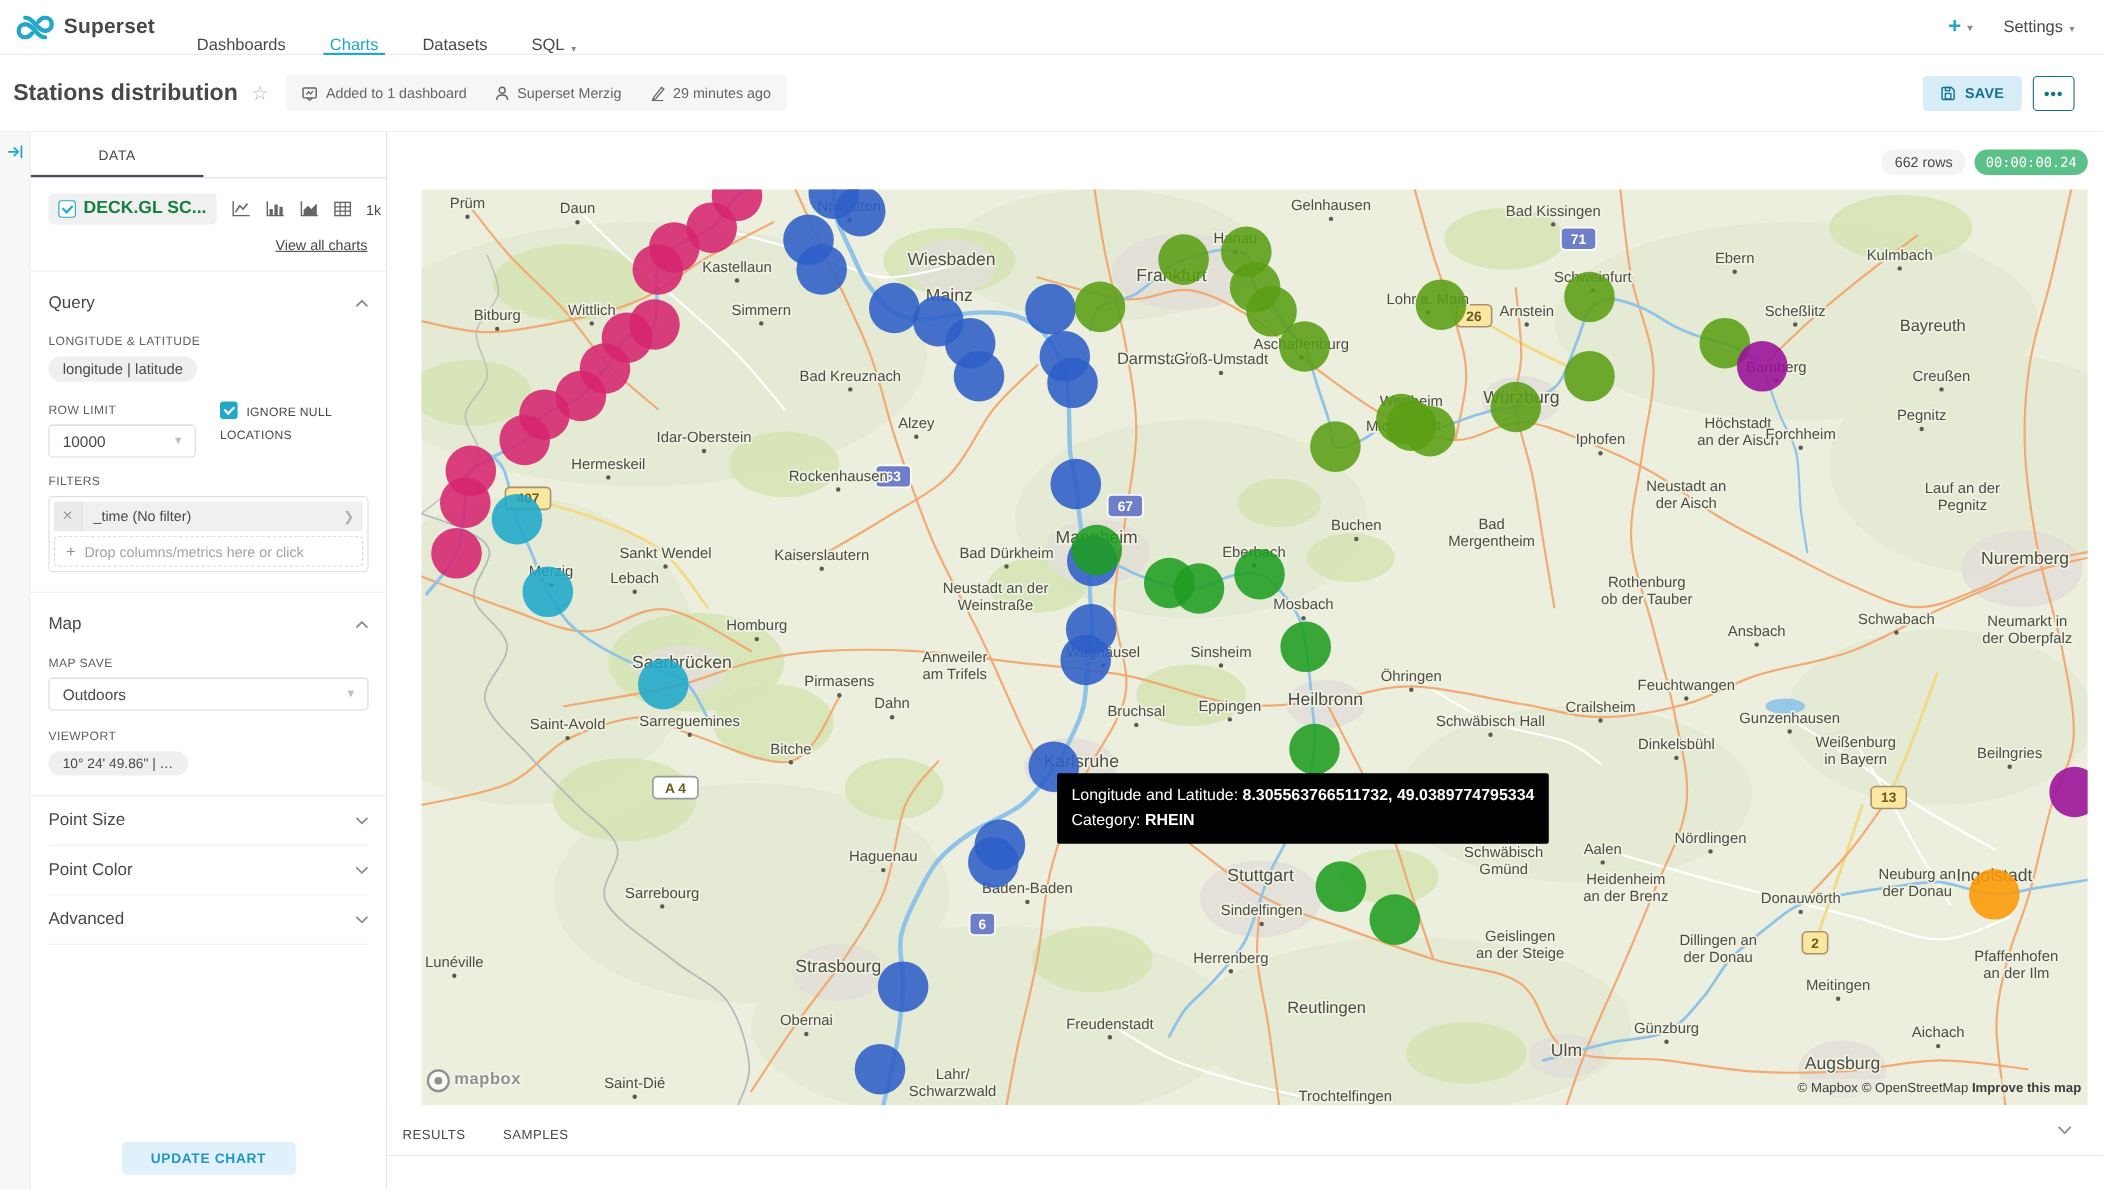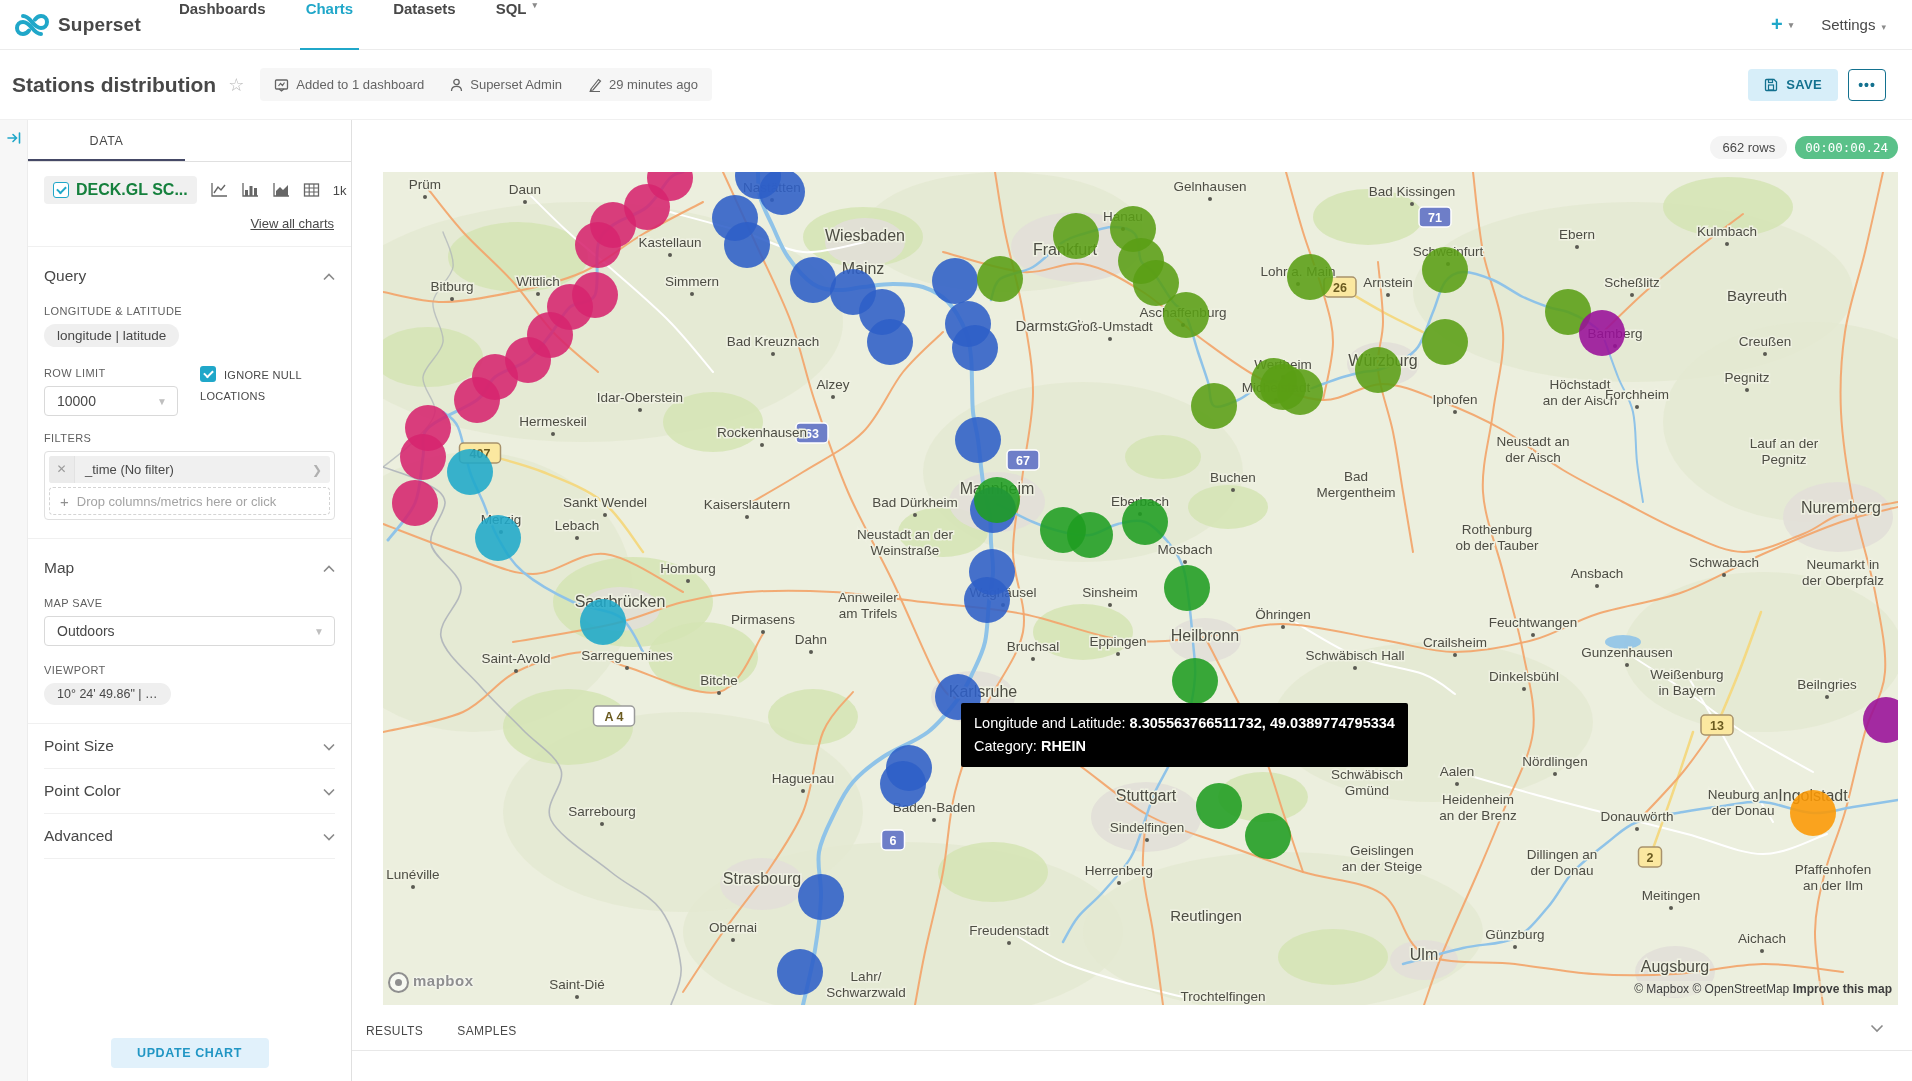--- a/index.html
+++ b/index.html
@@ -3,21 +3,21 @@
 <meta charset="utf-8">
 <style>
   * { box-sizing: border-box; margin: 0; padding: 0; }
   html,body { width:1912px; height:1081px; overflow:hidden; background:#fff;
     font-family:"Liberation Sans", sans-serif; color:#484848; }
 
   
   .navbar { height:50px; display:flex; align-items:stretch; border-bottom:1px solid #ececec; background:#fff; position:relative; }
   .brand { display:flex; align-items:center; gap:8px; padding:0 18px 0 14px; }
   .brand-name { font-size:19px; font-weight:bold; color:#484848; letter-spacing:.2px; }
-  .nav-item { display:flex; align-items:flex-start; padding:0 20px; font-size:15px; color:#484848; cursor:pointer; position:relative;font-weight:bold; }
+  .nav-item { display:flex; align-items:flex-end; padding:0 20px; font-size:15px; color:#484848; cursor:pointer; position:relative; }
   .nav-item.active { color:#20A7C9; }
   .nav-item.active::after { content:""; position:absolute; left:14px; right:14px; bottom:-1px; height:2px; background:#20A7C9; }
   .nav-caret { font-size:9px; color:#8a8a8a; margin-left:6px; }
   .nav-right { margin-left:auto; display:flex; align-items:center; gap:28px; padding-right:26px; }
   .plus-btn { color:#20A7C9; font-size:20px; font-weight:bold; display:flex; align-items:center; cursor:pointer; }
   .settings { font-size:15px; color:#484848; cursor:pointer; }
 
   
   .page-header { height:70px; display:flex; align-items:center; padding:0 26px 0 12px; border-bottom:1px solid #f0f0f0; }
   .page-title { font-size:21px; font-weight:bold; color:#484848; margin-right:12px; }
@@ -160,21 +160,21 @@
         <path d="M4.5 8 L6.5 5.5 L8.5 7.5 L10.5 4.5" fill="none" stroke="#646464" stroke-width="1.2"></path>
         <path d="M5 11 L7.5 13 L10 11" fill="none" stroke="#646464" stroke-width="1.2"></path>
       </svg>
       <span>Added to 1 dashboard</span>
     </span>
     <span class="meta-item">
       <svg width="13" height="14" viewBox="0 0 13 14">
         <circle cx="6.5" cy="4" r="2.7" fill="none" stroke="#646464" stroke-width="1.3"></circle>
         <path d="M1.5 13 C1.5 9.7 4 8.3 6.5 8.3 C9 8.3 11.5 9.7 11.5 13" fill="none" stroke="#646464" stroke-width="1.3"></path>
       </svg>
-      <span>Superset Admin</span>
+      <span>Superset Merzig</span>
     </span>
     <span class="meta-item">
       <svg width="14" height="14" viewBox="0 0 14 14">
         <path d="M3 11 L10.5 1.5 L12.5 3 L5 12 L2.5 12.5 Z M1.5 13.5 H12" fill="none" stroke="#646464" stroke-width="1.2"></path>
       </svg>
       <span>29 minutes ago</span>
     </span>
   </div>
   <div class="header-actions">
     <button class="save-btn">

